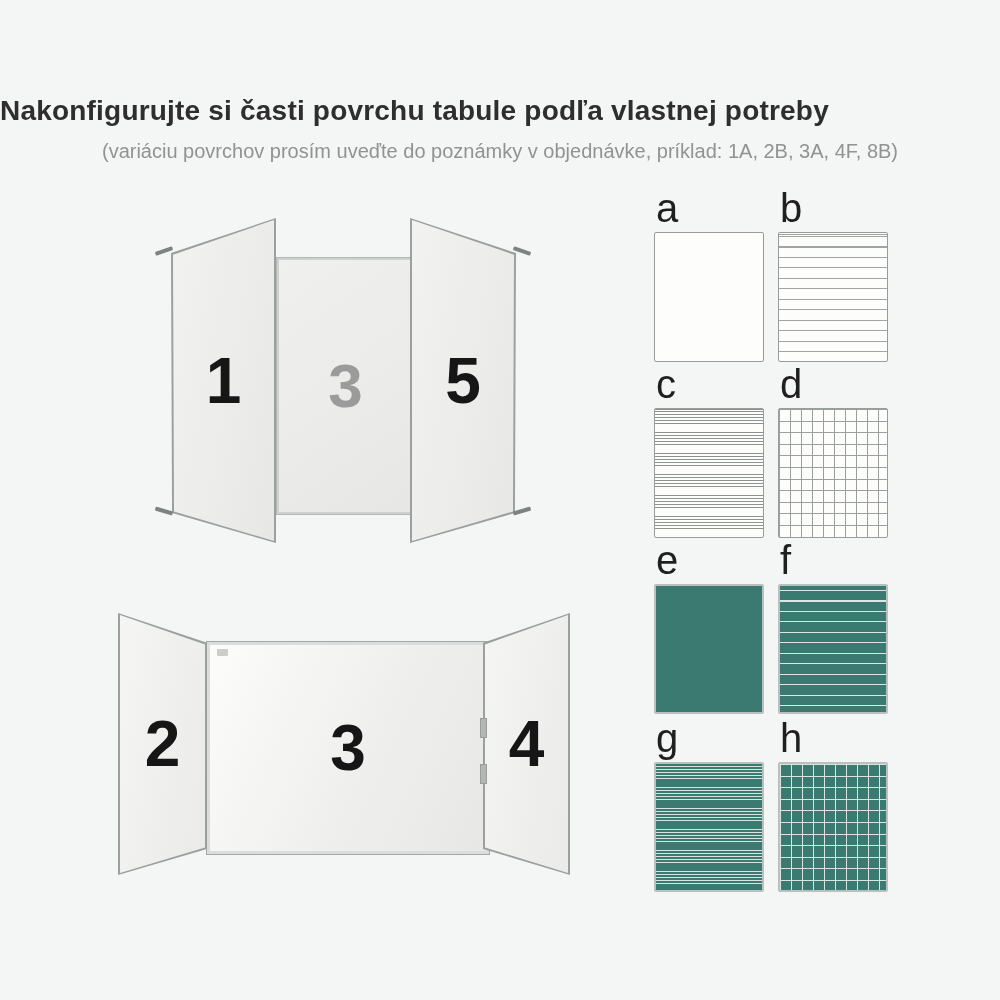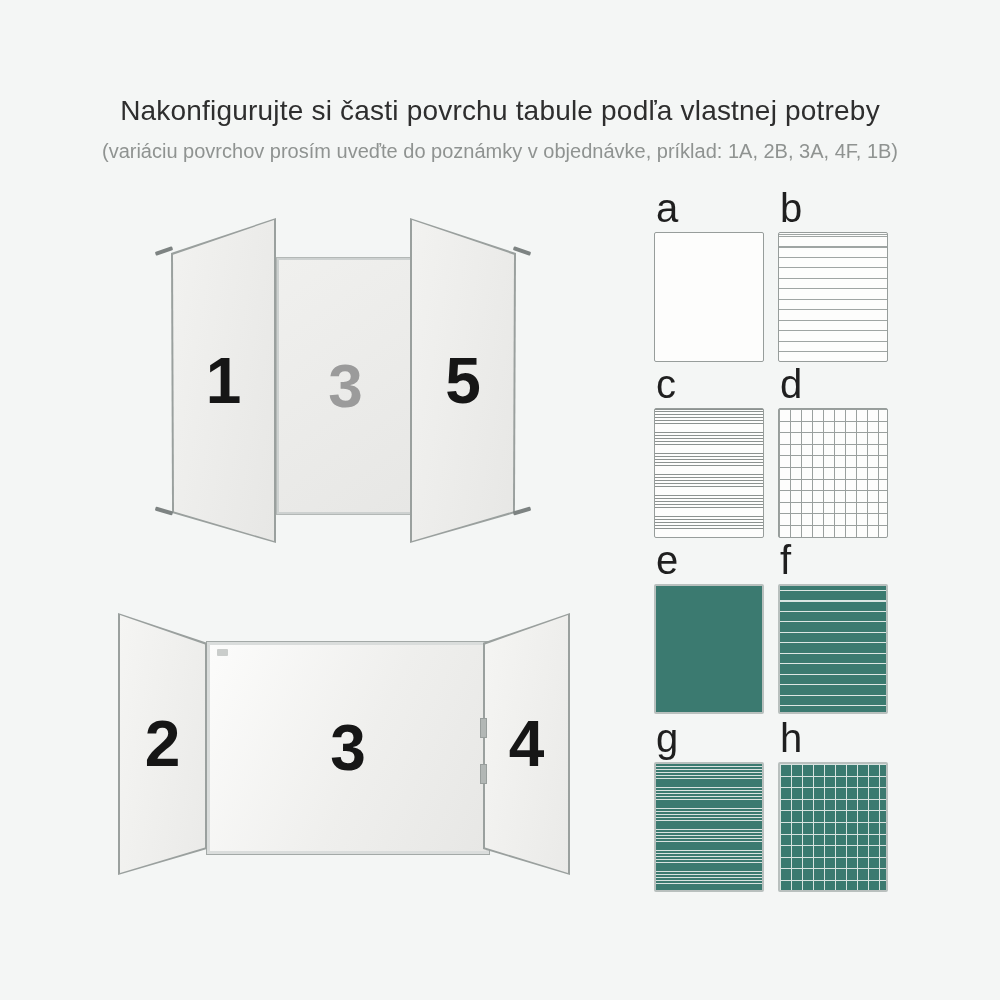--- a/index.html
+++ b/index.html
@@ -5,22 +5,22 @@
   html,body{margin:0;padding:0;}
   body{
     width:1000px;height:1000px;position:relative;overflow:hidden;
     background:#f4f6f5;
     font-family:"Liberation Sans","DejaVu Sans",sans-serif;
   }
   .abs{position:absolute;}
 
   
   .title{
-    left:0;top:95px;width:1000px;text-align:center;
-    font-size:28px;font-weight:normal;color:#2e2e2e;letter-spacing:.2px;
+    left:0;top:95px;width:1000px;
+    font-size:28px;font-weight:bold;color:#2e2e2e;letter-spacing:.2px;
   }
   .subtitle{
     left:0;top:140px;width:1000px;text-align:center;
     font-size:20px;font-weight:400;color:#8f9391;
   }
 
   
   .panel-num{
     width:100%;height:100%;display:flex;align-items:center;justify-content:center;
     font-weight:bold;font-size:64px;color:#161616;line-height:1;
@@ -101,21 +101,21 @@
   .pos-d{left:778px;top:408px;} .lab-d{left:780px;top:362px;}
   .pos-e{left:654px;top:584px;} .lab-e{left:656px;top:538px;}
   .pos-f{left:778px;top:584px;} .lab-f{left:780px;top:538px;}
   .pos-g{left:654px;top:762px;} .lab-g{left:656px;top:716px;}
   .pos-h{left:778px;top:762px;} .lab-h{left:780px;top:716px;}
 </style>
 </head>
 <body>
 
 <div class="abs title">Nakonfigurujte si časti povrchu tabule podľa vlastnej potreby</div>
-<div class="abs subtitle">(variáciu povrchov prosím uveďte do poznámky v objednávke, príklad: 1A, 2B, 3A, 4F, 1B)</div>
+<div class="abs subtitle">(variáciu povrchov prosím uveďte do poznámky v objednávke, príklad: 1A, 2B, 3A, 4F, 8B)</div>
 
 <div>
   <div class="abs center-top">
     <div class="panel-num num-gray">3</div>
   </div>
   <div class="abs wing-frame wing-1">
     <div class="wing-face face-light">
       <div class="panel-num">1</div>
     </div>
   </div>

